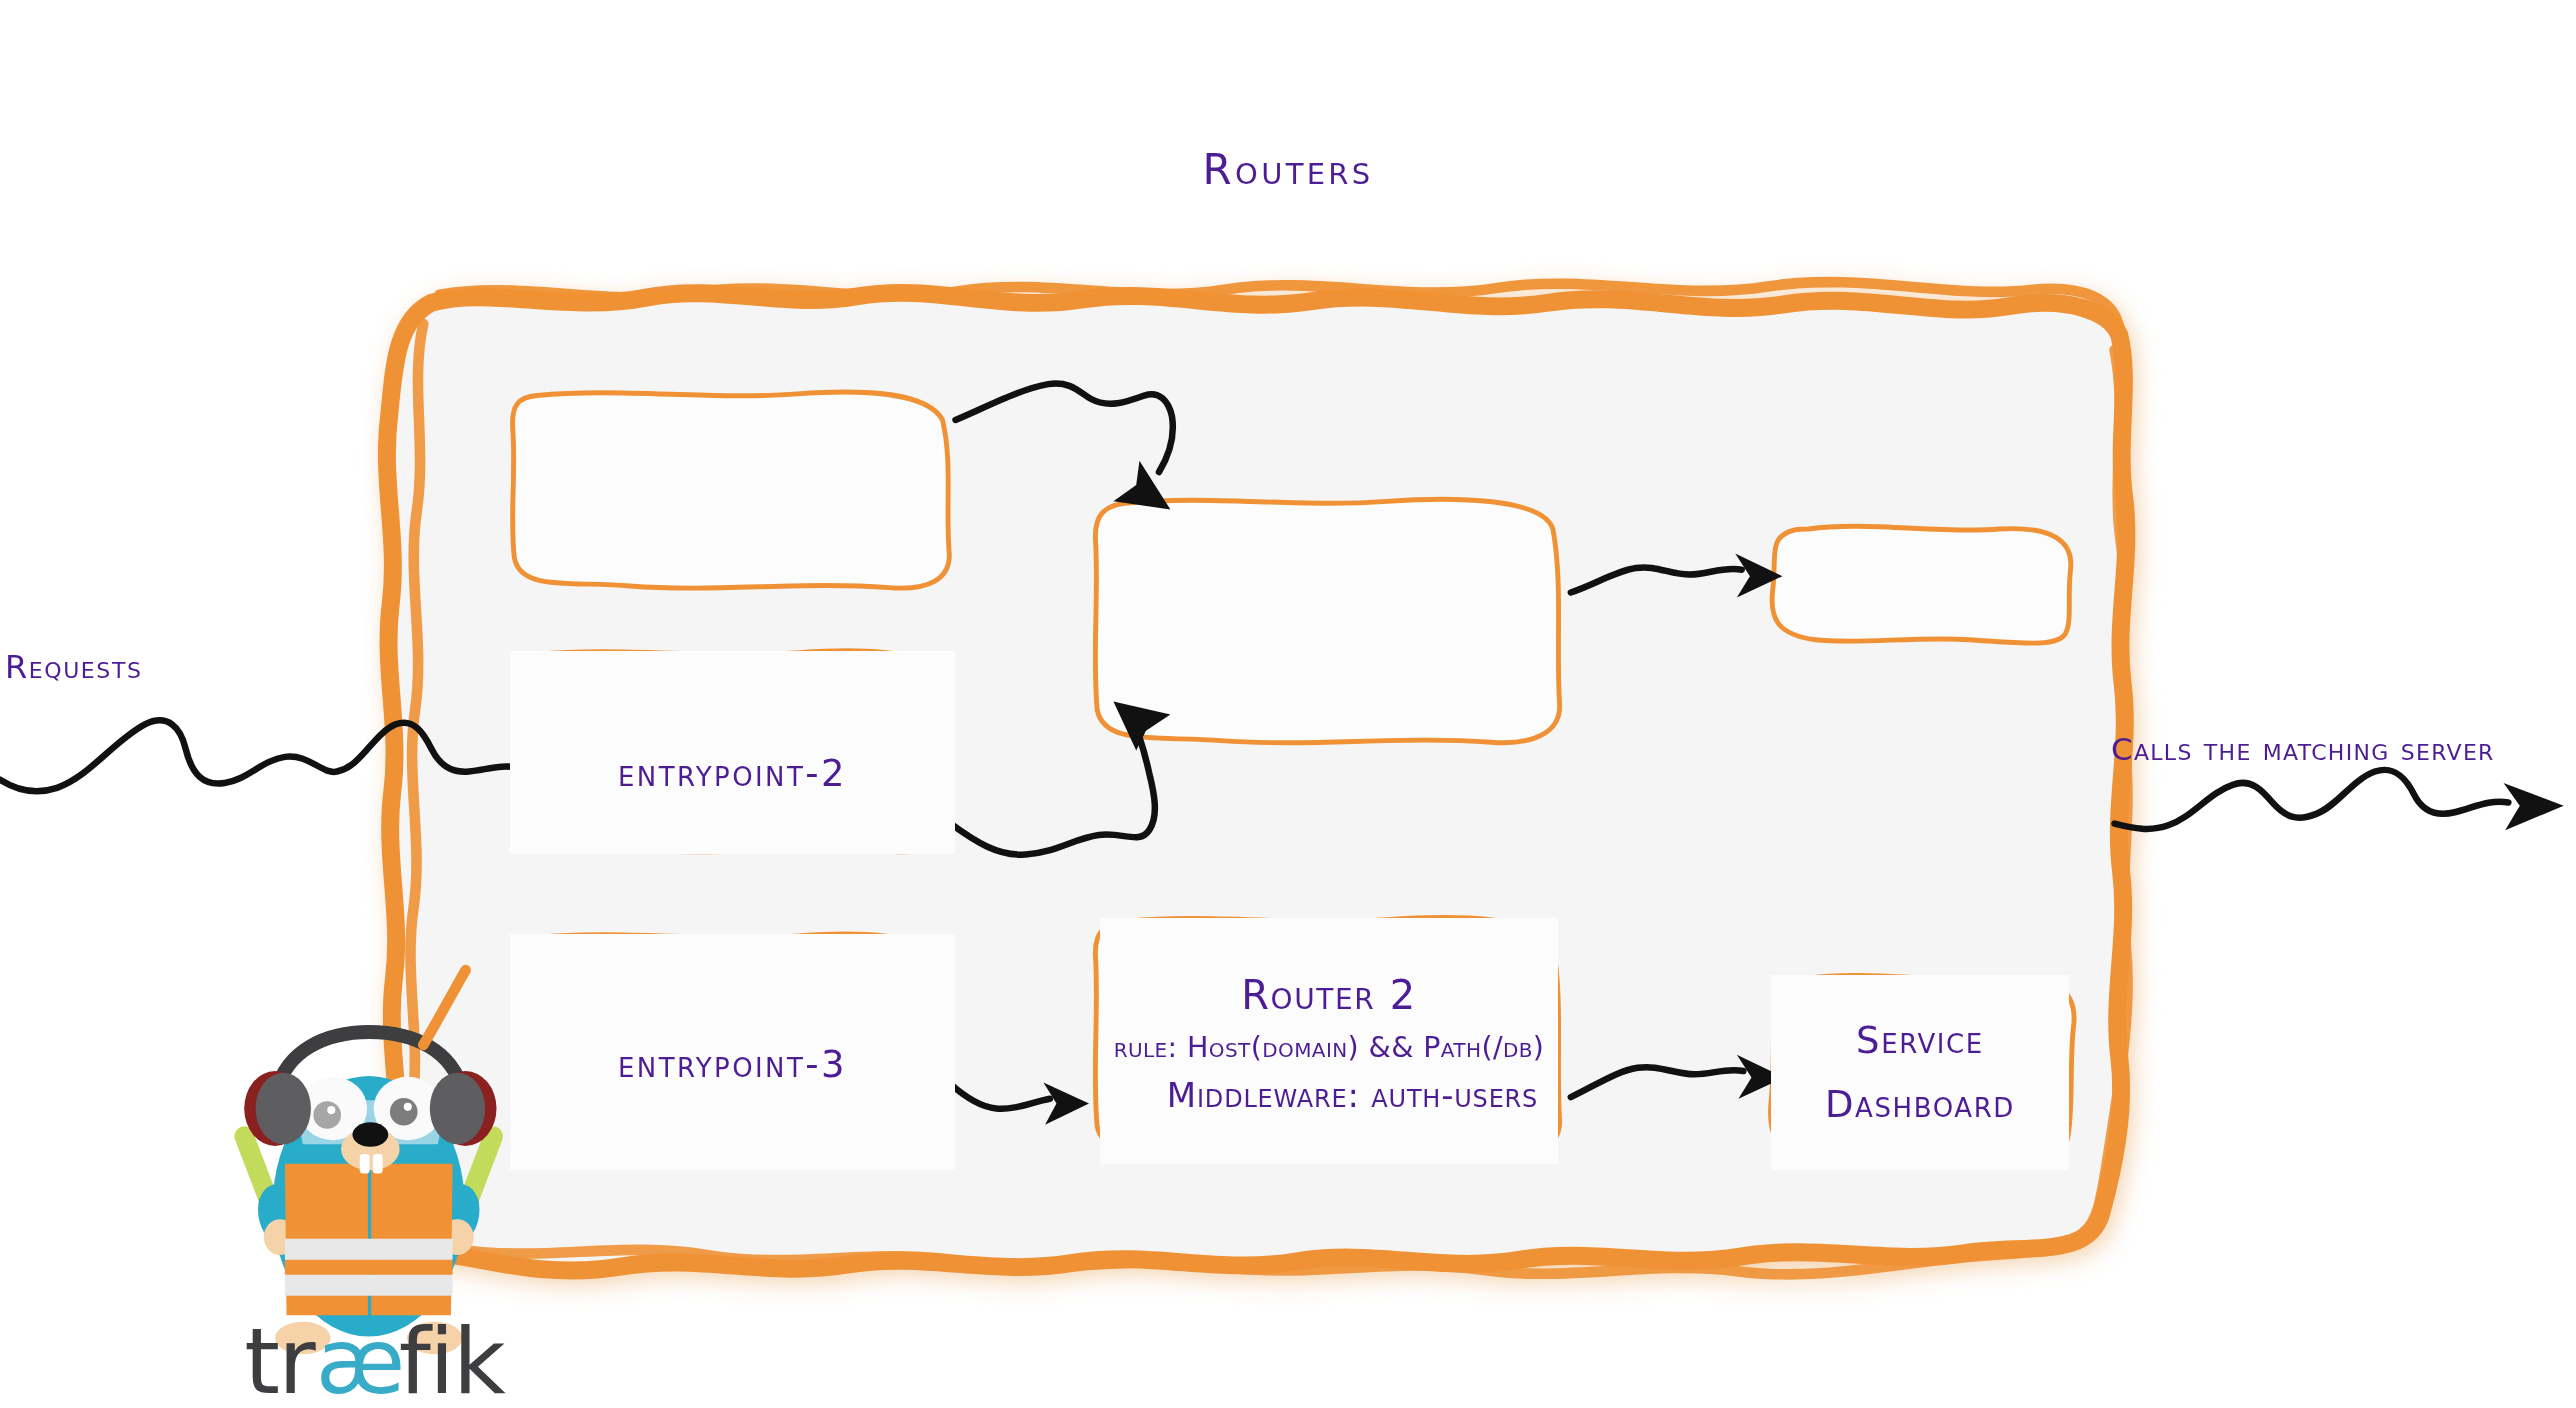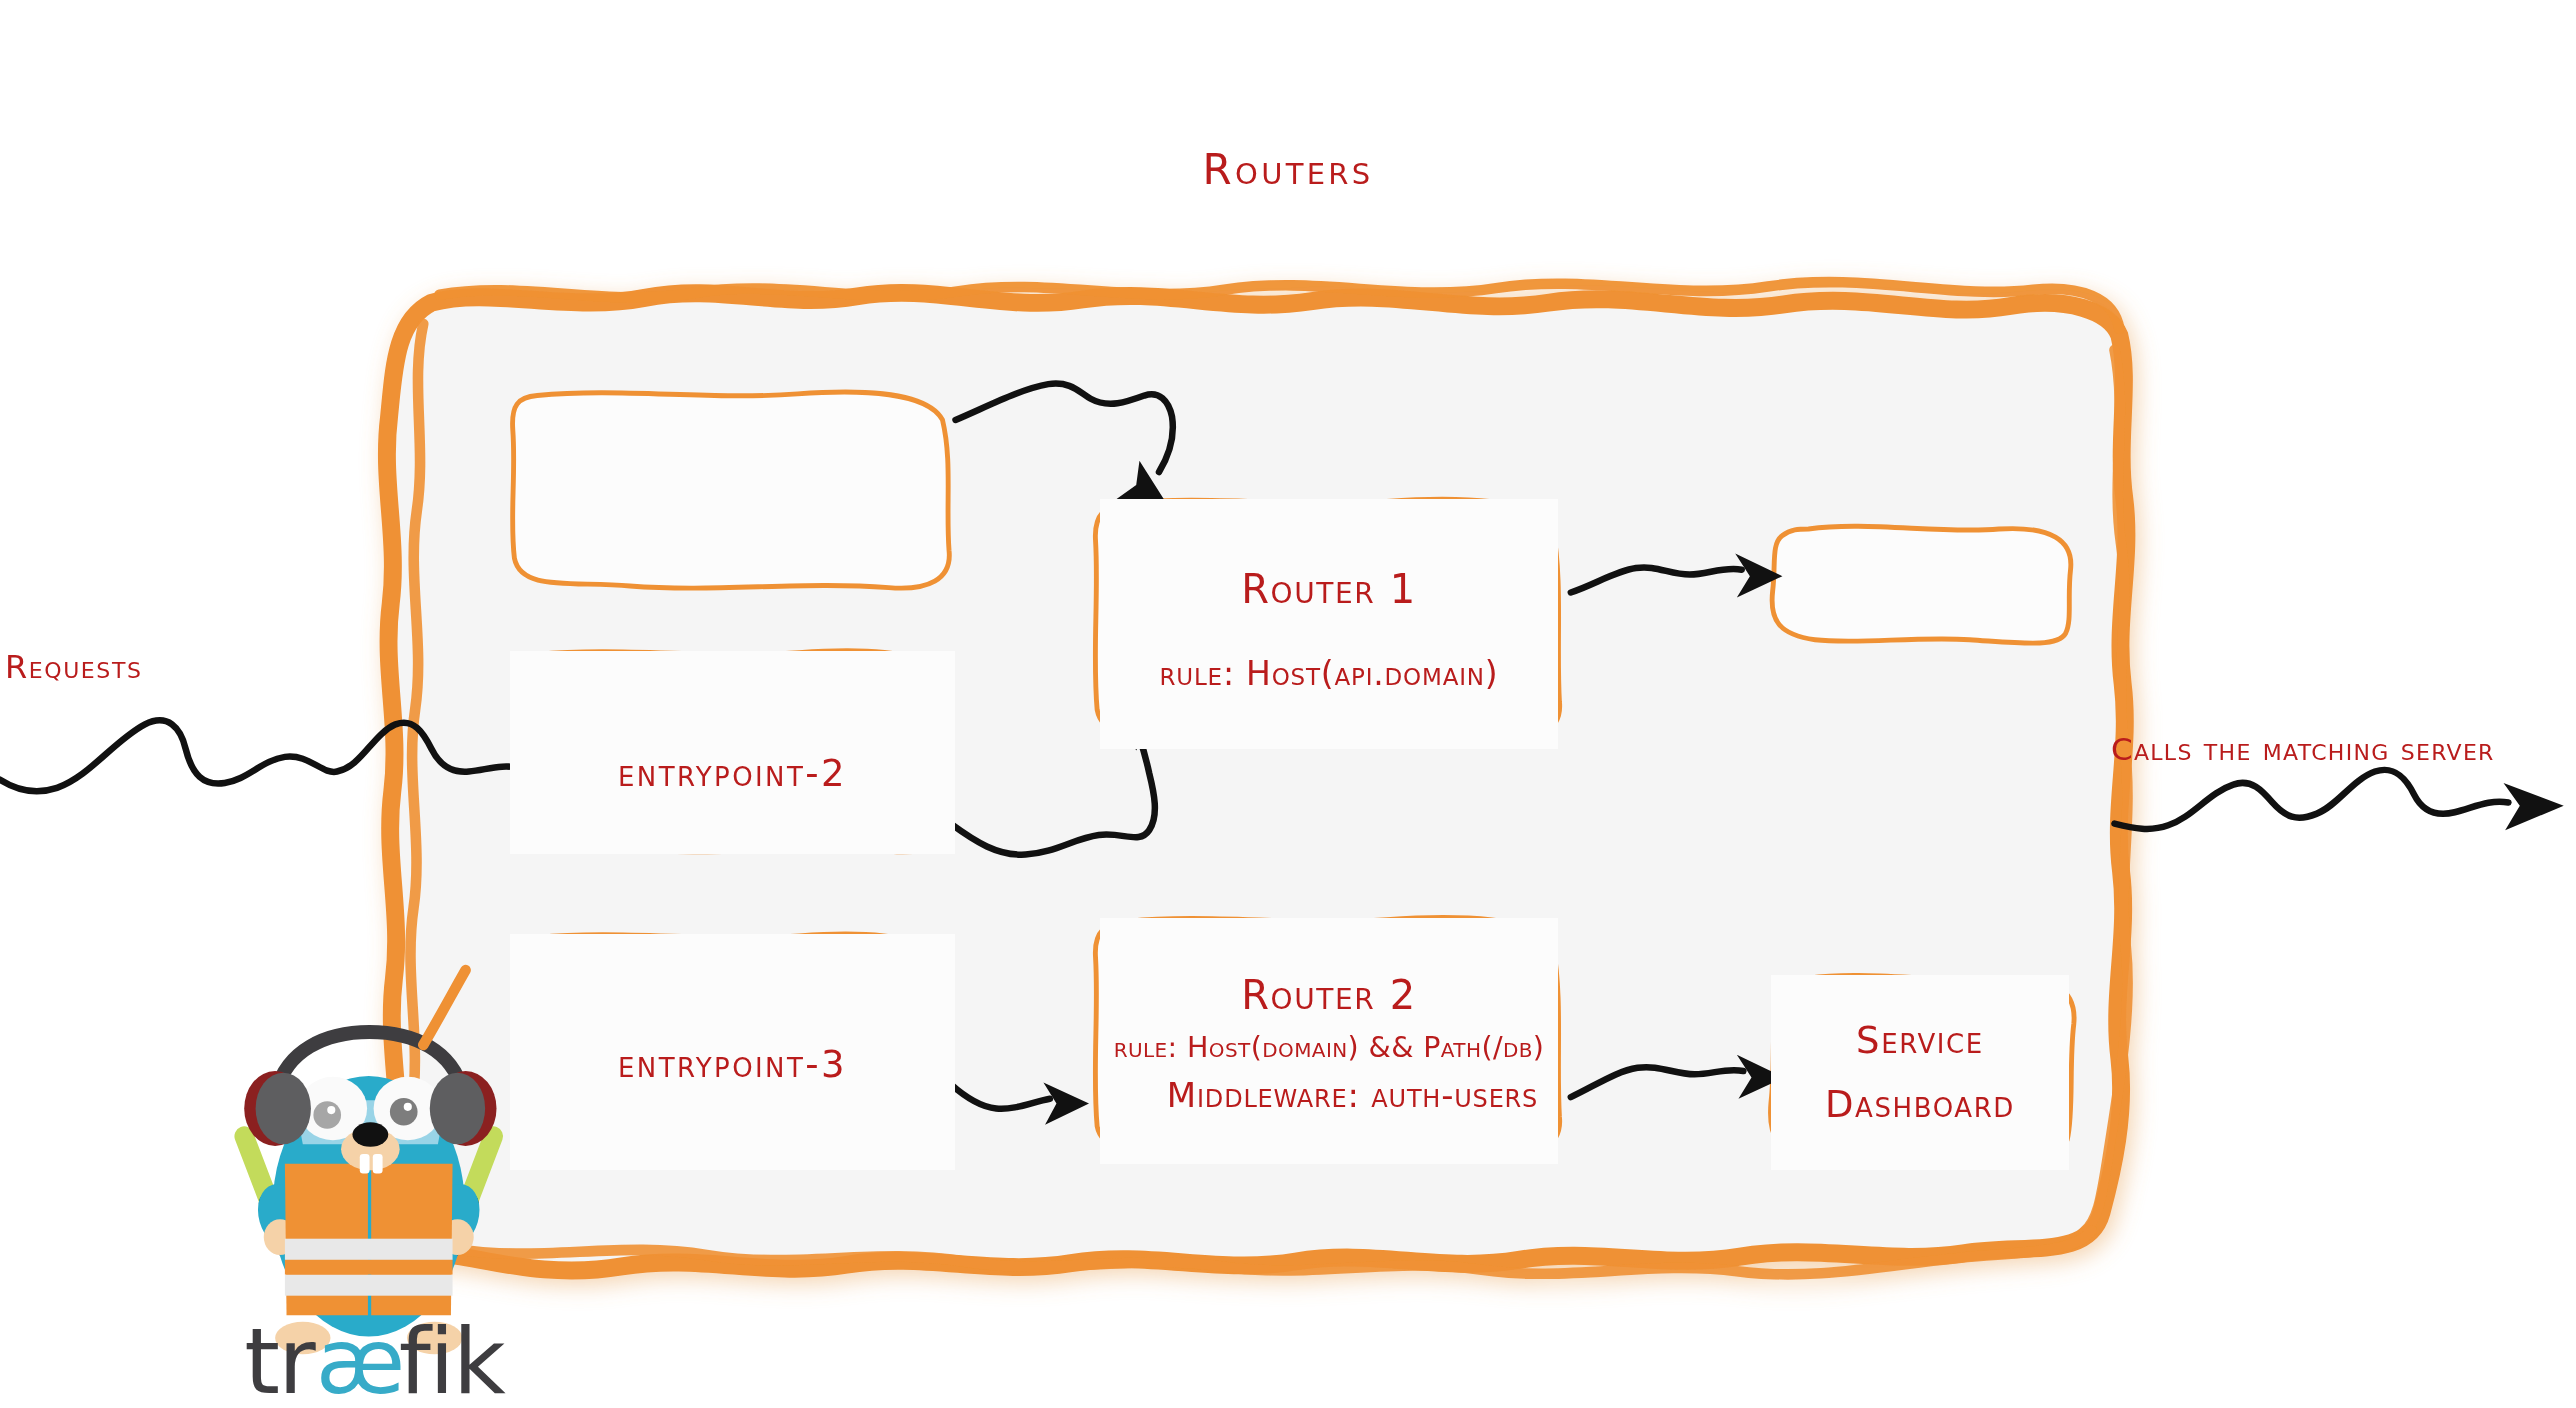--- a/index.html
+++ b/index.html
@@ -10,21 +10,21 @@
   }
   .layer{position:absolute;left:0;top:0;width:2576px;height:1408px;}
   svg.layer{pointer-events:none;}
 
   
   .sc{
     font-variant:small-caps;
     font-family:"DejaVu Sans","Liberation Sans",sans-serif;
     letter-spacing:1.2px;
     white-space:nowrap;
-    color:#b91c1c;
+    color:#4c1d95;
   }
   .txt{position:absolute;white-space:nowrap;}
 
   #diagram-title{
     left:0;top:145px;width:2576px;text-align:center;
     font-size:42px;letter-spacing:3.3px;
   }
   #requests-label{left:4.9px;top:648px;font-size:32px;letter-spacing:1.6px;}
   #calls-label{left:2111px;top:731px;font-size:31px;letter-spacing:1.3px;}
 
@@ -265,24 +265,20 @@
 
   <div class="txt sc" id="calls-label">Calls the matching server</div>
 
   <div class="node" id="node-entrypoint-2">
     <div class="line sc ep-label">entrypoint-2</div>
   </div>
   <div class="node" id="node-entrypoint-3">
     <div class="line sc ep-label">entrypoint-3</div>
   </div>
 
-  <div class="node" id="node-router-1">
-    <div class="line sc router-title">Router 1</div>
-    <div class="line sc router-rule">rule: Host(api.domain)</div>
-  </div>
 
   <div class="node" id="node-router-2">
     <div class="line sc router-title">Router 2</div>
     <div class="line sc router-rule-small">rule: Host(domain) &amp;&amp; Path(/db)</div>
     <div class="line sc router-mw">Middleware: auth-users</div>
   </div>
 
 
   <div class="node" id="node-service-dashboard">
     <div class="line sc svc-label">Service</div>

